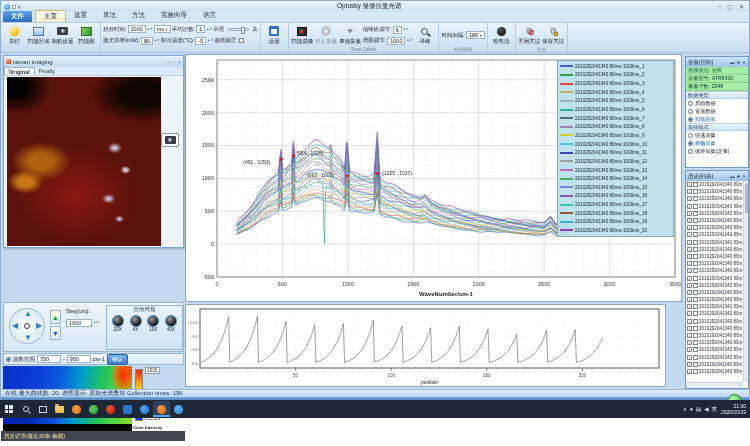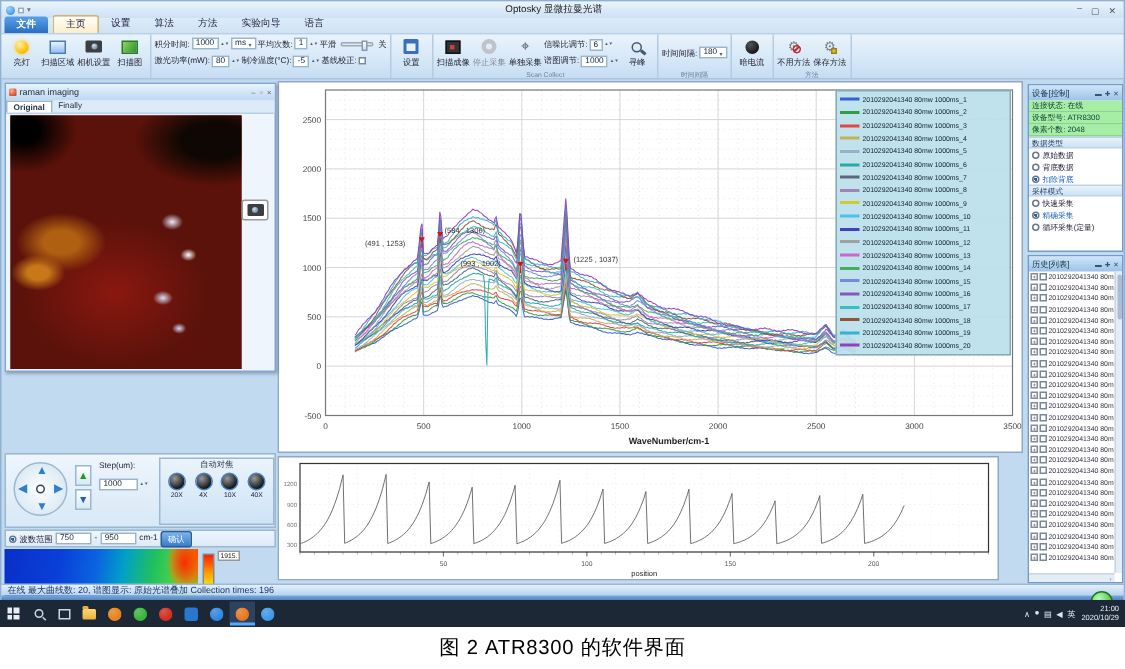--- a/index.html
+++ b/index.html
@@ -962,14 +962,13 @@
         <span>▤</span>
         <span>◀</span>
         <span>英</span>
       </div>
     <div class="clock">
       <div>21:00</div>
       <div>2020/10/29</div>
     </div>
   </div>
 
-  <div class="caption">图 2 ATR8300 的软件界面</div>
 </div>
 
 </body></html>

